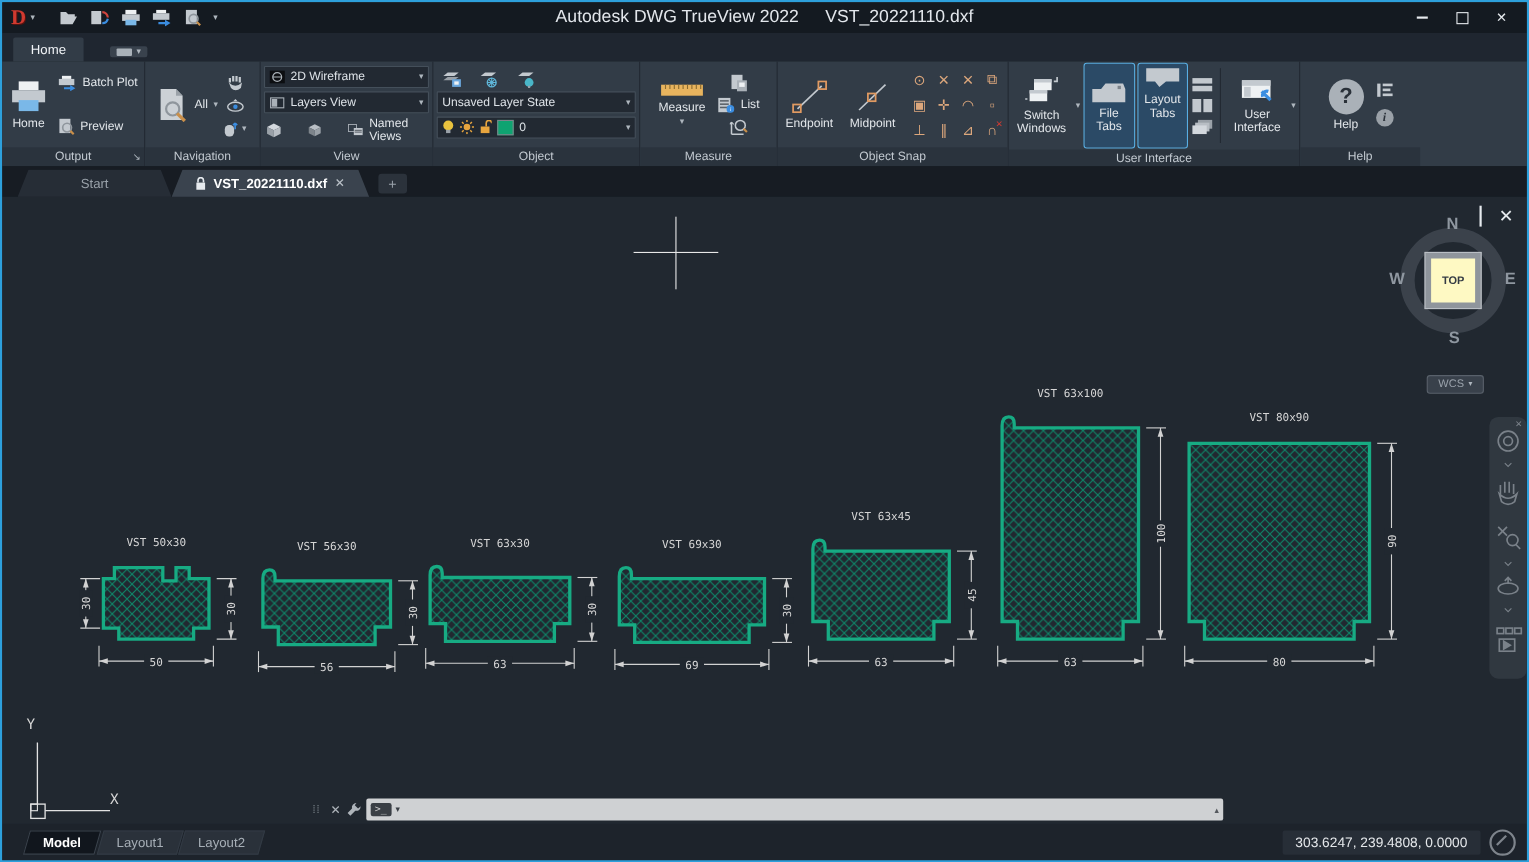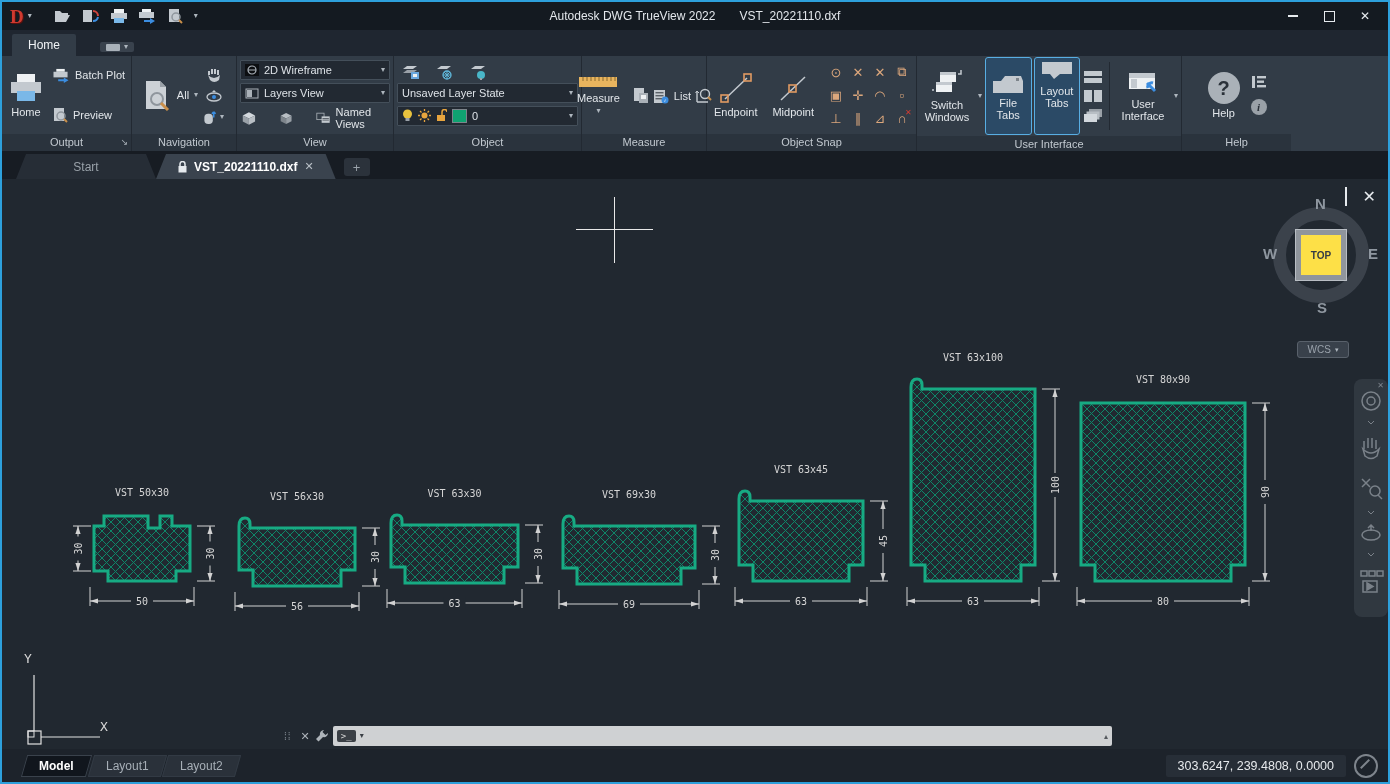--- a/index.html
+++ b/index.html
@@ -5,21 +5,21 @@
   html,body{margin:0;padding:0;background:#000;}
   .window{position:relative;width:1390px;height:784px;background:#242b33;border:2px solid #2da0dc;
     box-sizing:border-box;font-family:"Liberation Sans",sans-serif;color:#d5dae0;overflow:hidden;}
   
   .titlebar{height:28px;background:#141a21;display:flex;align-items:center;position:relative;}
   .appbtn{display:flex;align-items:center;gap:4px;padding:0 8px;}
   .appD{font-family:"Liberation Serif",serif;font-weight:bold;font-size:19px;color:#d03a30;text-shadow:1px 1px 0 #5a120e;line-height:1;}
   .qat{display:flex;align-items:center;gap:10px;margin-left:14px;}
   .qicon{width:18px;height:18px;display:flex;align-items:center;justify-content:center;}
   .caret{font-size:8px;color:#aeb6be;line-height:1;}
-  .title-center{position:absolute;left:0;right:0;text-align:center;font-size:12px;color:#e3e7ec;pointer-events:none;}
+  .title-center{position:absolute;left:0;right:0;text-align:center;font-size:16px;color:#e3e7ec;pointer-events:none;}
   .title-center span{margin:0 12px;}
   .winctl{margin-left:auto;display:flex;align-items:center;gap:6px;padding-right:8px;}
   .wbtn{width:30px;height:22px;display:flex;align-items:center;justify-content:center;color:#e6eaee;font-size:12px;}
   .minbar{width:10px;height:2px;background:#e6eaee;}
   .maxbox{width:9px;height:9px;border:1px solid #e6eaee;}
   
   .tabrow{height:26px;background:#1f2630;display:flex;align-items:flex-end;}
   .ribbontab{background:#323c47;color:#f0f3f6;font-size:12px;padding:4px 16px;margin-left:10px;border-radius:2px 2px 0 0;}
   .paneltoggle{margin-left:24px;margin-bottom:4px;background:#39424d;border-radius:2px;padding:1px 6px;display:flex;align-items:center;gap:4px;}
   .paneltoggle .bar{width:14px;height:7px;background:#a9b1b9;border-radius:1px;}
@@ -52,21 +52,21 @@
   .cad, .cadtext{font-family:"DejaVu Sans Mono",monospace;}
   svg text.cad{font-size:10px;fill:#d6d6d6;}
   .dwgctl{position:absolute;top:8px;right:12px;display:flex;gap:16px;align-items:center;color:#e6eaee;}
   .crossh{position:absolute;background:#e8e8e8;}
   
   .vcube{position:absolute;left:1271px;top:18px;width:96px;height:146px;}
   .vring{position:absolute;left:0;top:10px;width:96px;height:96px;border-radius:50%;border:13px solid rgba(90,98,108,0.45);box-sizing:border-box;}
   .vletter{position:absolute;color:#8f97a0;font-weight:bold;font-size:15px;}
   .vface{position:absolute;left:22px;top:32px;width:52px;height:52px;background:#8f959c;border:1px solid #b9bec4;box-sizing:border-box;
     display:flex;align-items:center;justify-content:center;}
-  .vface .inner{width:40px;height:40px;background:#fde047;display:flex;align-items:center;justify-content:center;
+  .vface .inner{width:40px;height:40px;background:#fef9c3;display:flex;align-items:center;justify-content:center;
     font-size:10px;font-weight:bold;color:#343b44;}
   .wcspill{position:absolute;left:1295px;top:162px;width:50px;height:15px;background:#39414b;border:1px solid #59616b;border-radius:3px;
     display:flex;align-items:center;justify-content:center;gap:4px;font-size:10px;color:#9aa2ab;}
   
   .navbar{position:absolute;left:1352px;top:200px;width:34px;height:238px;background:rgba(73,80,89,0.4);border-radius:8px;}
   .navbar .nclose{position:absolute;top:2px;right:4px;font-size:8px;color:rgba(200,206,214,0.5);}
   
   .cmdhist{position:absolute;left:345px;top:527px;font-size:11.5px;color:#aeb4ba;background:#3f464d;padding:2px 7px;}
   .cmdbar{position:absolute;left:282px;top:546px;width:828px;height:22px;display:flex;align-items:center;}
   .cmdgrip{color:#7d858d;font-size:10px;letter-spacing:1px;margin-right:4px;}
@@ -314,21 +314,21 @@
     <div class="group" style="width:125px">
       <div class="gbody" style="gap:10px">
         <div class="bigbtn">
           <svg width="40" height="14" viewBox="0 0 40 14">
               <rect x="1" y="2" width="38" height="10" fill="#e8b45e"></rect>
               <path d="M5 2 L5 6 M9 2 L9 6 M13 2 L13 6 M17 2 L17 6 M21 2 L21 6 M25 2 L25 6 M29 2 L29 6 M33 2 L33 6 M37 2 L37 6" stroke="#8a6a2e" stroke-width="1"></path>
             </svg>
           <span>Measure</span>
           <span class="caret">▾</span>
         </div>
-        <div style="display:flex;flex-direction:row;gap:4px;align-items:flex-end">
+        <div style="display:flex;flex-direction:column;gap:4px;align-items:center">
           <svg width="18" height="17" viewBox="0 0 18 17">
               <rect x="3" y="1" width="10" height="13" fill="#c3c9cf"></rect>
               <rect x="8" y="6" width="9" height="10" fill="#aab1b8"></rect>
               <rect x="10" y="8" width="5" height="4" fill="#eef1f3"></rect>
             </svg>
           <div class="rowbtn">
             <svg width="16" height="15" viewBox="0 0 16 15">
                 <rect x="1" y="1" width="11" height="13" fill="#c3c9cf"></rect>
                 <rect x="2.5" y="3" width="8" height="1.4" fill="#5a6168"></rect>
                 <rect x="2.5" y="6" width="8" height="1.4" fill="#5a6168"></rect>

